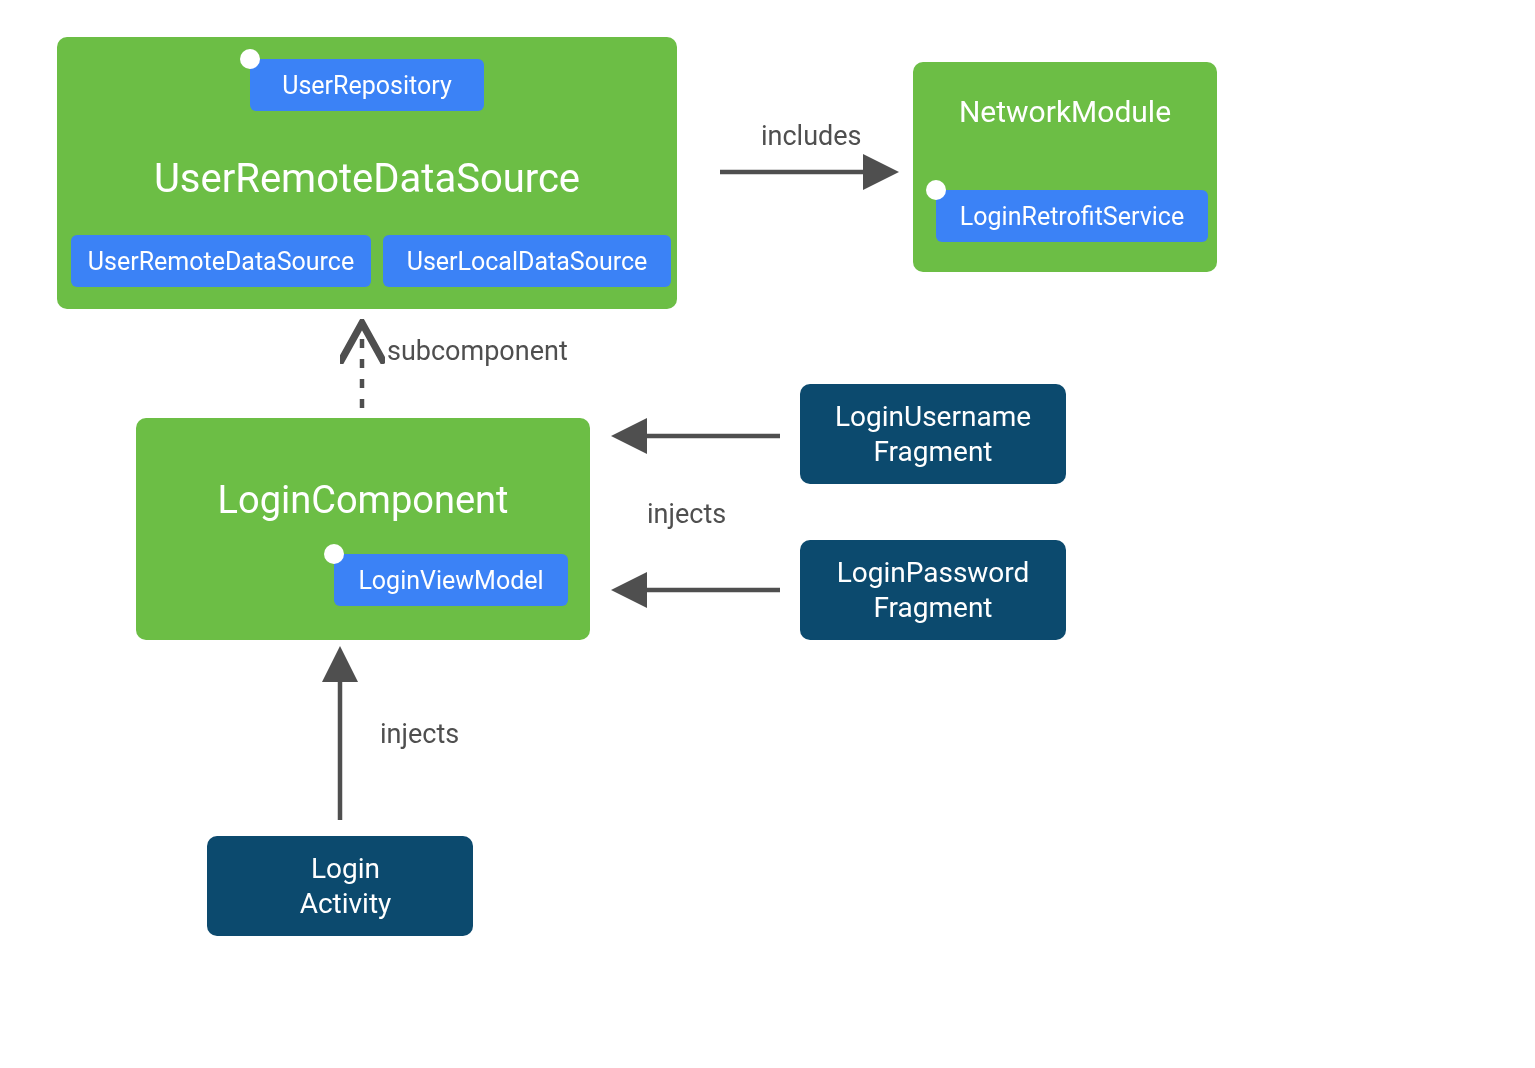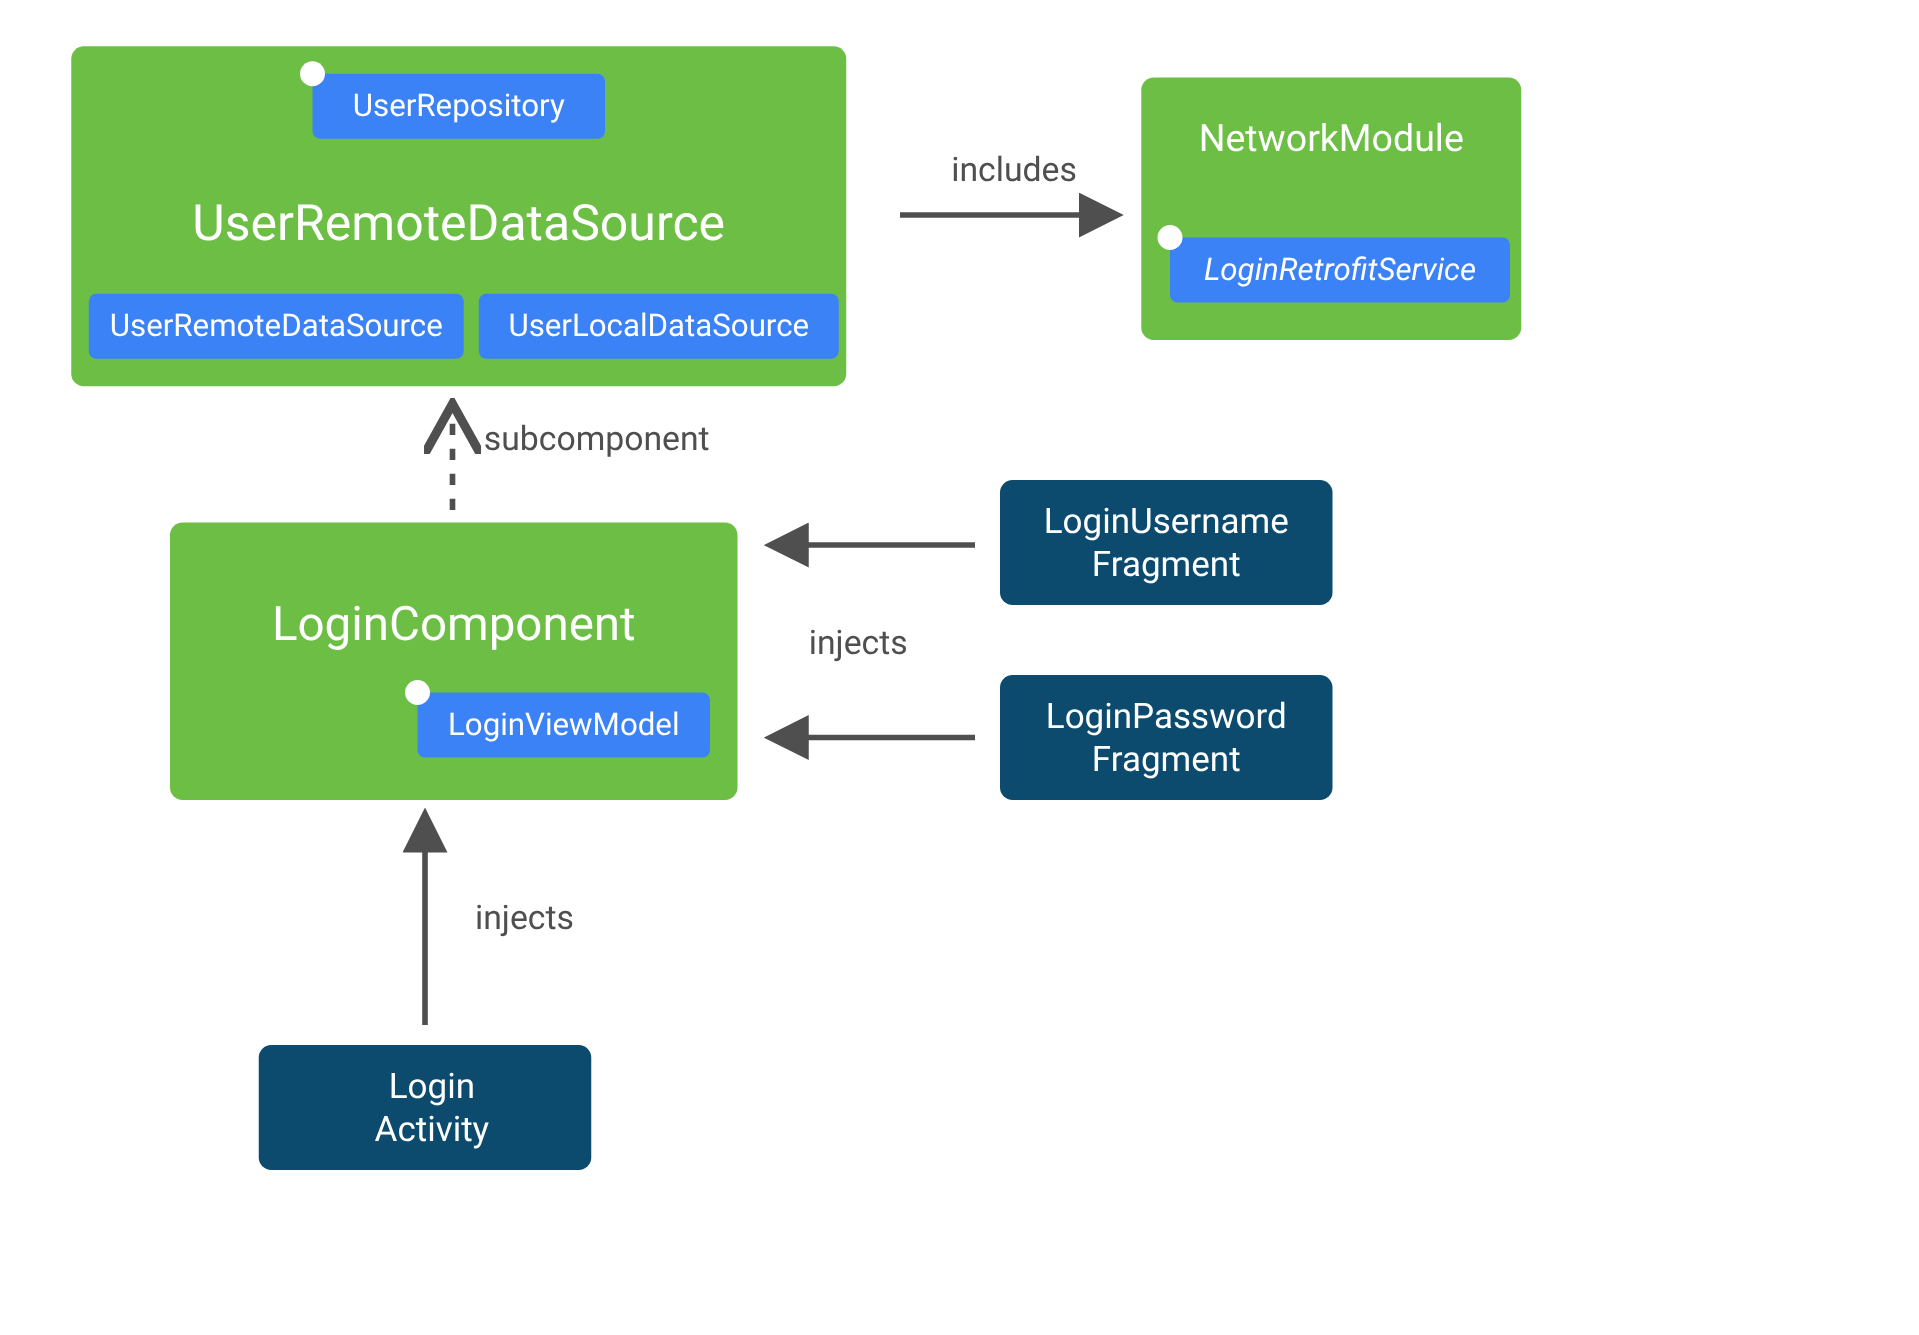--- a/index.html
+++ b/index.html
@@ -90,21 +90,21 @@
   </div>
 
   <div class="chip" style="left:326px; top:198px; width:288px; height:52px;">
     <span>UserLocalDataSource</span>
   </div>
 </div>
 
 <div class="node" style="left:913px; top:62px; width:304px; height:210px;">
   <div class="node-title" style="position:absolute; left:0; right:0; top:32px; font-size:30px;">NetworkModule</div>
 
-  <div class="chip" style="left:23px; top:128px; width:272px; height:52px;font-style:italic;">
+  <div class="chip" style="left:23px; top:128px; width:272px; height:52px;">
     <span class="dot"></span>
     <span>LoginRetrofitService</span>
   </div>
 </div>
 
 <div class="node" style="left:136px; top:418px; width:454px; height:222px;">
   <div class="node-title" style="position:absolute; left:0; right:0; top:60px; font-size:38px;">LoginComponent</div>
 
   <div class="chip" style="left:198px; top:136px; width:234px; height:52px;">
     <span class="dot"></span>

